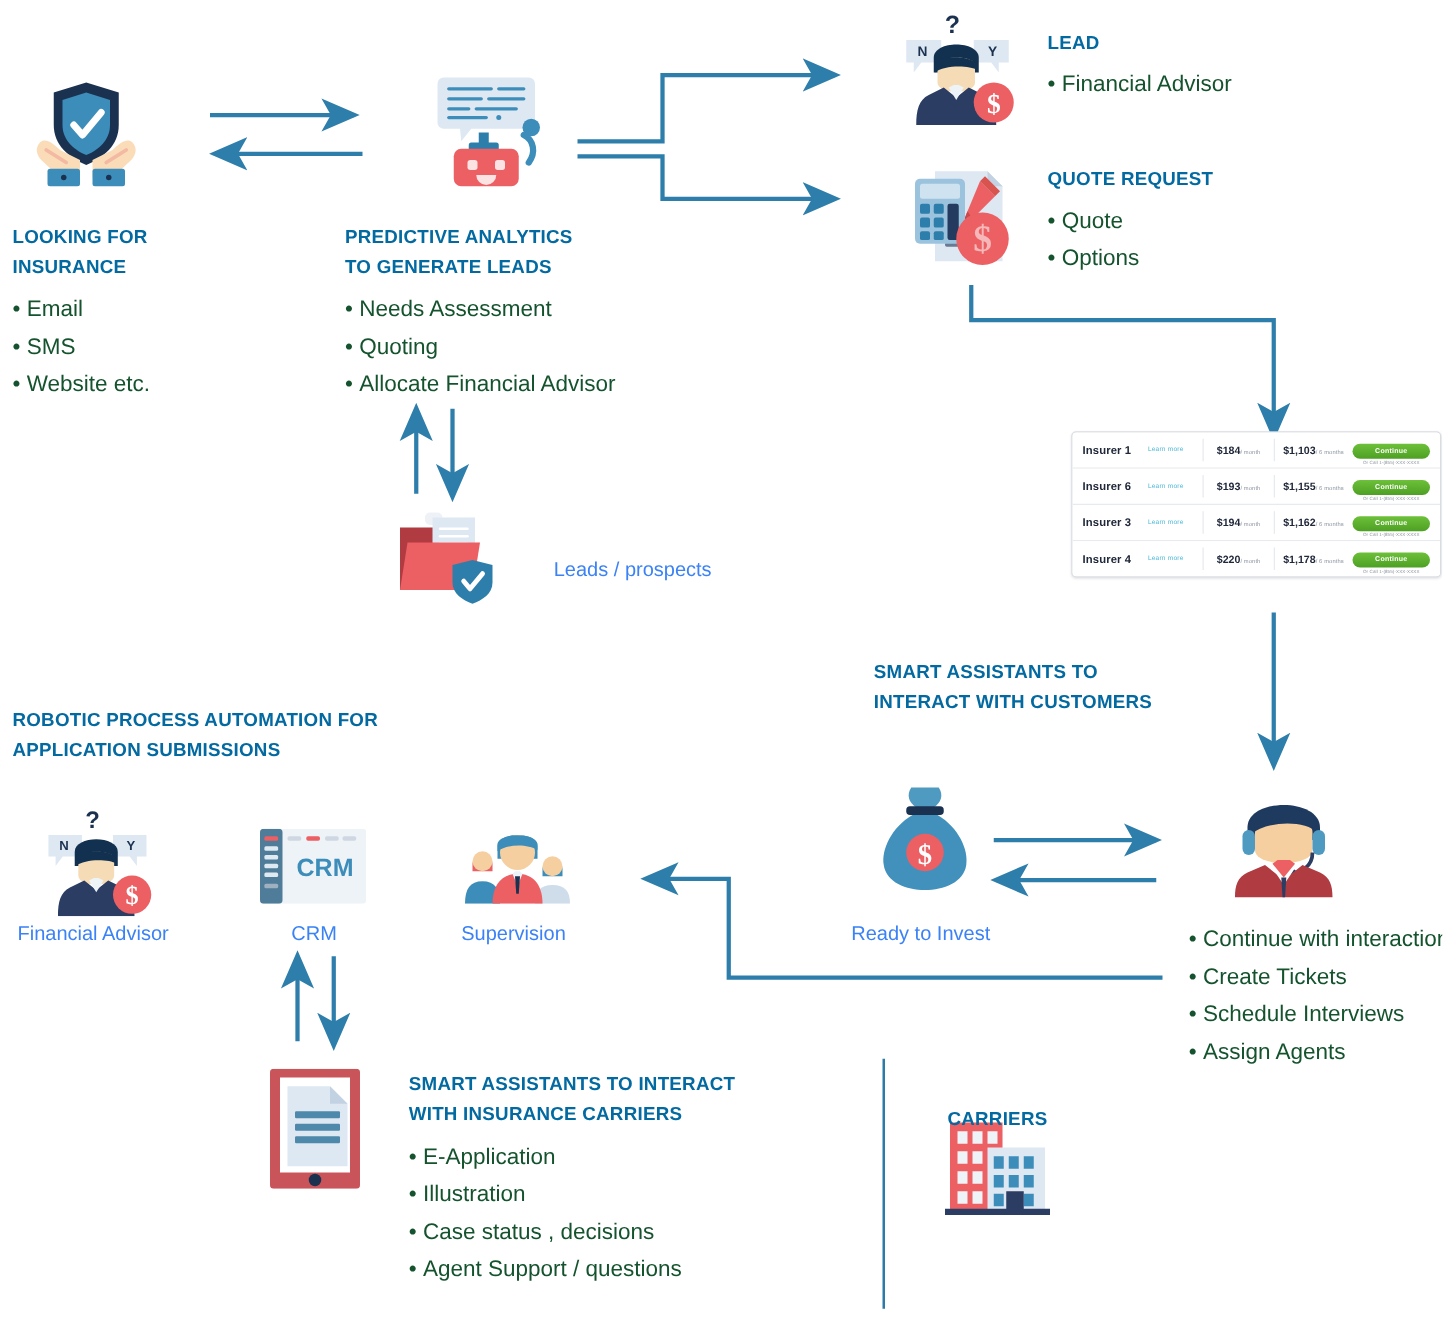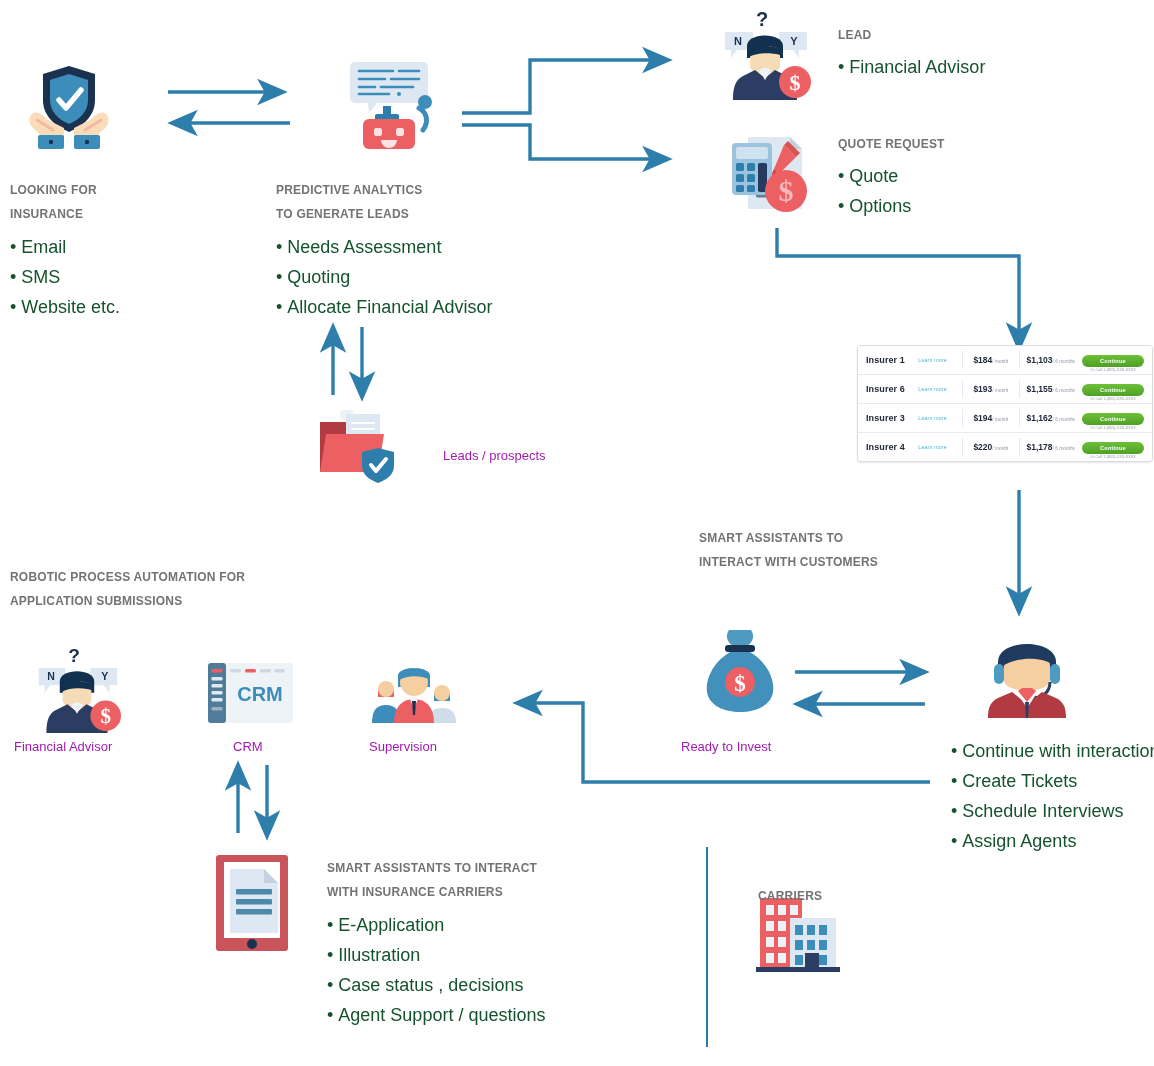--- a/index.html
+++ b/index.html
@@ -11,35 +11,35 @@
   #stage{
     position:relative;
     width:1154px;
     height:1066px;
     background:#ffffff;
     overflow:hidden;
   }
   .abs{position:absolute;}
   .hd{
     font-weight:bold;
-    font-size:12px;
+    font-size:15px;
     letter-spacing:.2px;
     line-height:24px;
-    color:#737373;
+    color:#0369a1;
     text-transform:uppercase;
   }
   .bul{
     font-size:18px;
     line-height:30px;
     color:#14532d;
     white-space:nowrap;
   }
   .cap{
-    font-size:13px;
-    color:#a21caf;
+    font-size:16px;
+    color:#3b82f6;
     white-space:nowrap;
   }
   .svgwrap{position:absolute;left:0;top:0;}
   
   .qtable{
     position:absolute;
     border:1px solid #d9dde3;
     border-radius:4px;
     background:#ffffff;
     box-shadow:0 1px 2px rgba(0,0,0,.10);

